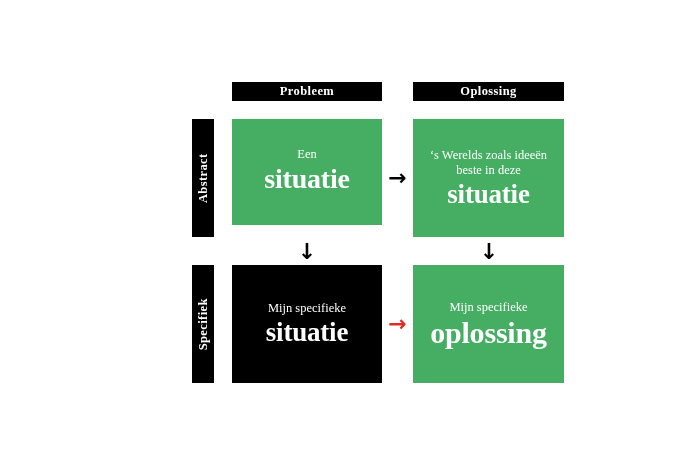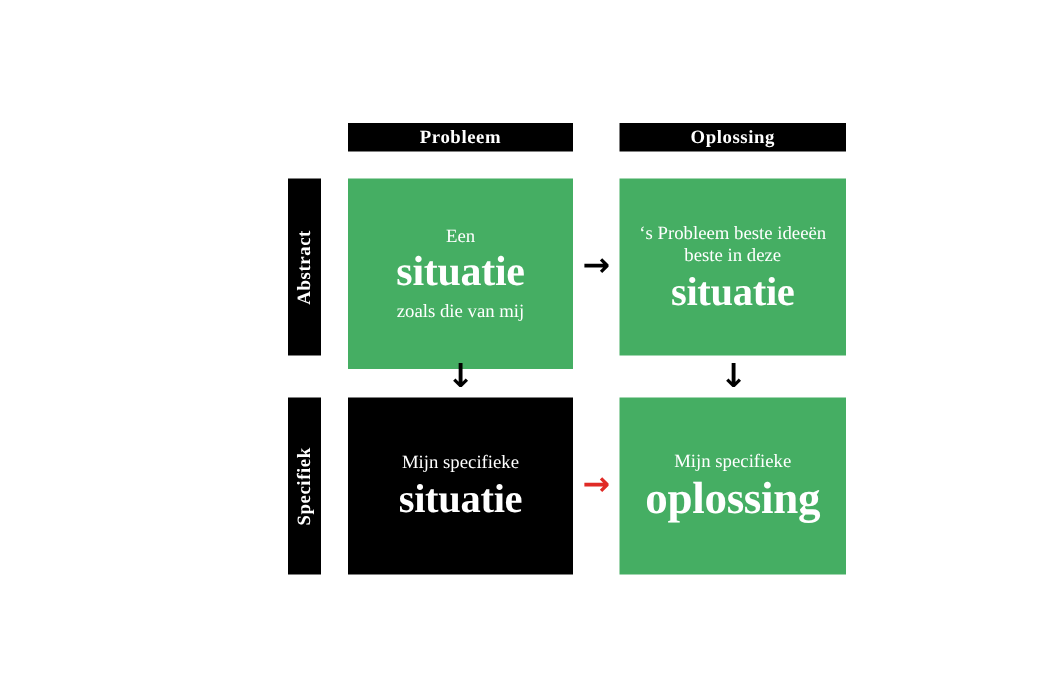--- a/index.html
+++ b/index.html
@@ -71,21 +71,21 @@
     align-items: center;
     justify-content: center;
     color: #ffffff;
     text-align: center;
     padding: 0 8px;
     box-sizing: border-box;
   }
   .cell.green { background: #45ae63; }
   .cell.black { background: #000000; }
 
-  #cell-abstract-problem  { left: 200px; top: 119px; width: 150px; height: 127px; }
+  #cell-abstract-problem  { left: 200px; top: 119px; width: 150px; height: 106px; }
   #cell-abstract-solution { left: 381px; top: 119px; width: 151px; height: 118px; }
   #cell-specific-problem  { left: 200px; top: 265px; width: 150px; height: 118px; }
   #cell-specific-solution { left: 381px; top: 265px; width: 151px; height: 118px; }
 
   .line-small {
     font-family: "Liberation Serif", serif;
     font-size: 12.5px;
     line-height: 1.22;
     font-weight: normal;
   }
@@ -142,25 +142,24 @@
     <span>Abstract</span>
   </div>
 
   <div class="row-label" id="row-label-specifiek">
     <span>Specifiek</span>
   </div>
 
   <div class="cell green" id="cell-abstract-problem">
     <div class="line-small">Een</div>
     <div class="line-big">situatie</div>
-    <div class="line-small">zoals die van mij</div>
   </div>
 
   <div class="cell green" id="cell-abstract-solution">
-    <div class="line-small">‘s Probleem beste ideeën</div>
+    <div class="line-small">‘s Werelds zoals ideeën</div>
     <div class="line-small">beste in deze</div>
     <div class="line-big">situatie</div>
   </div>
 
   <div class="cell black" id="cell-specific-problem">
     <div class="line-small">Mijn specifieke</div>
     <div class="line-big">situatie</div>
   </div>
 
   <div class="cell green" id="cell-specific-solution">

